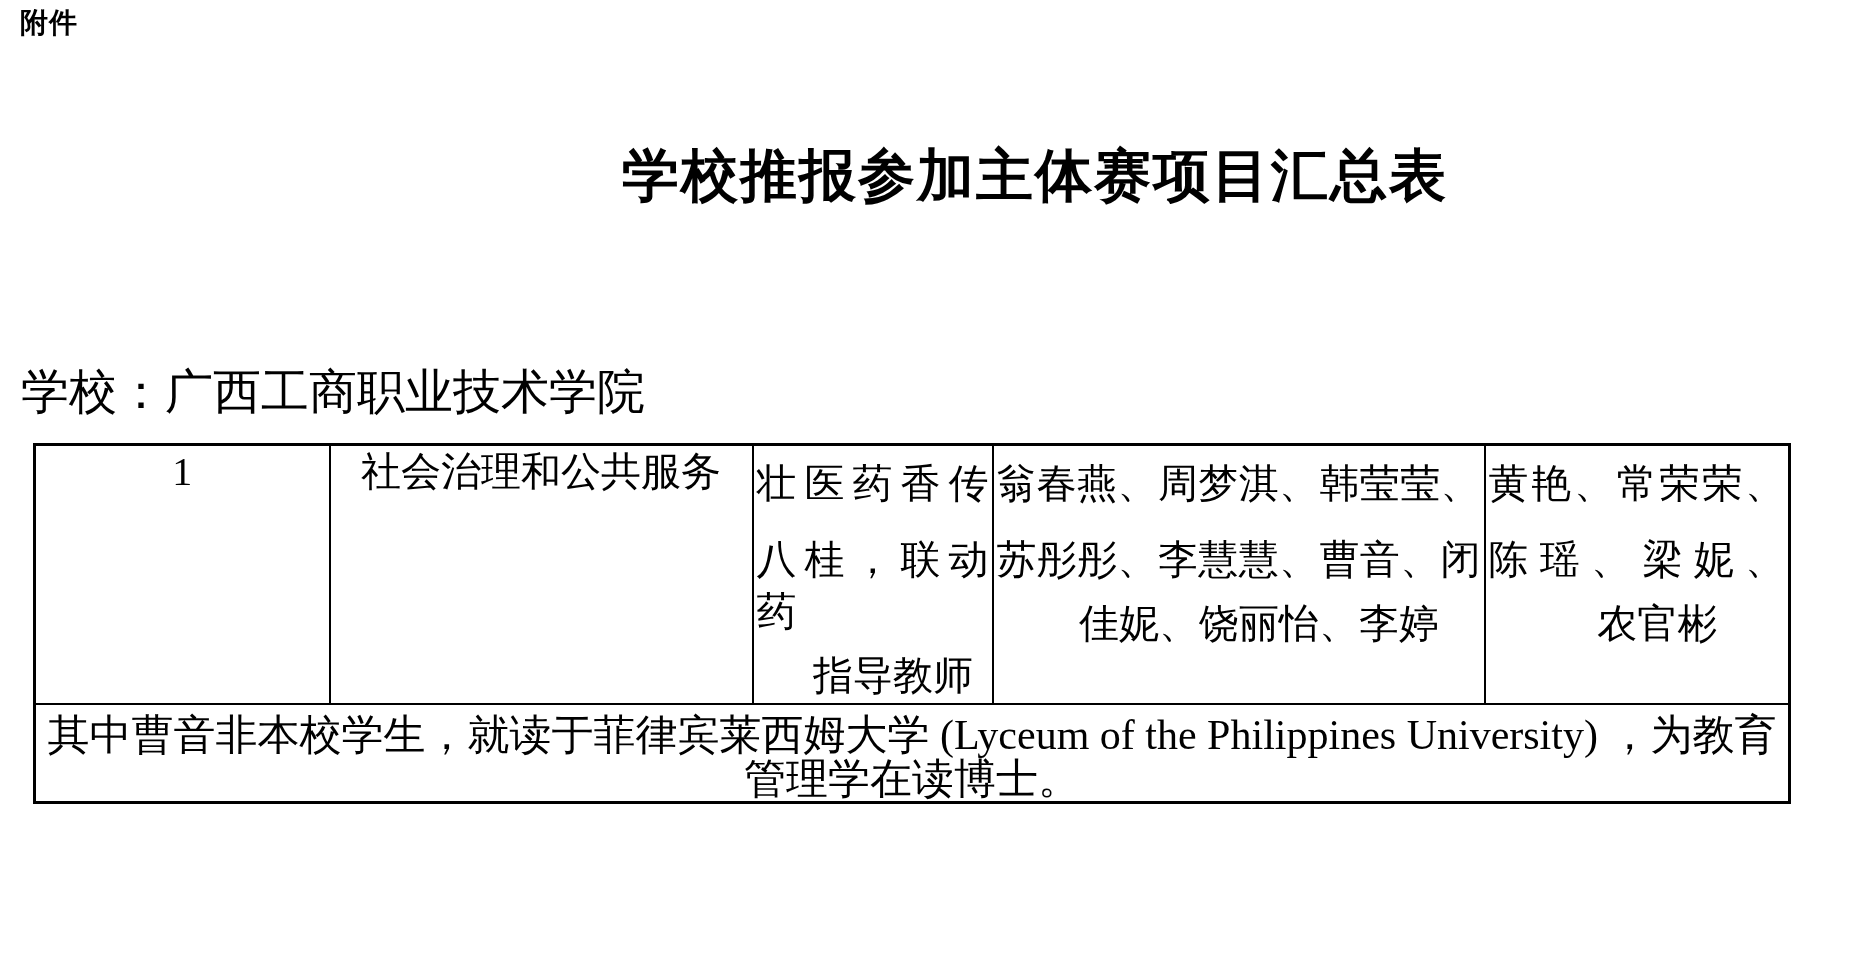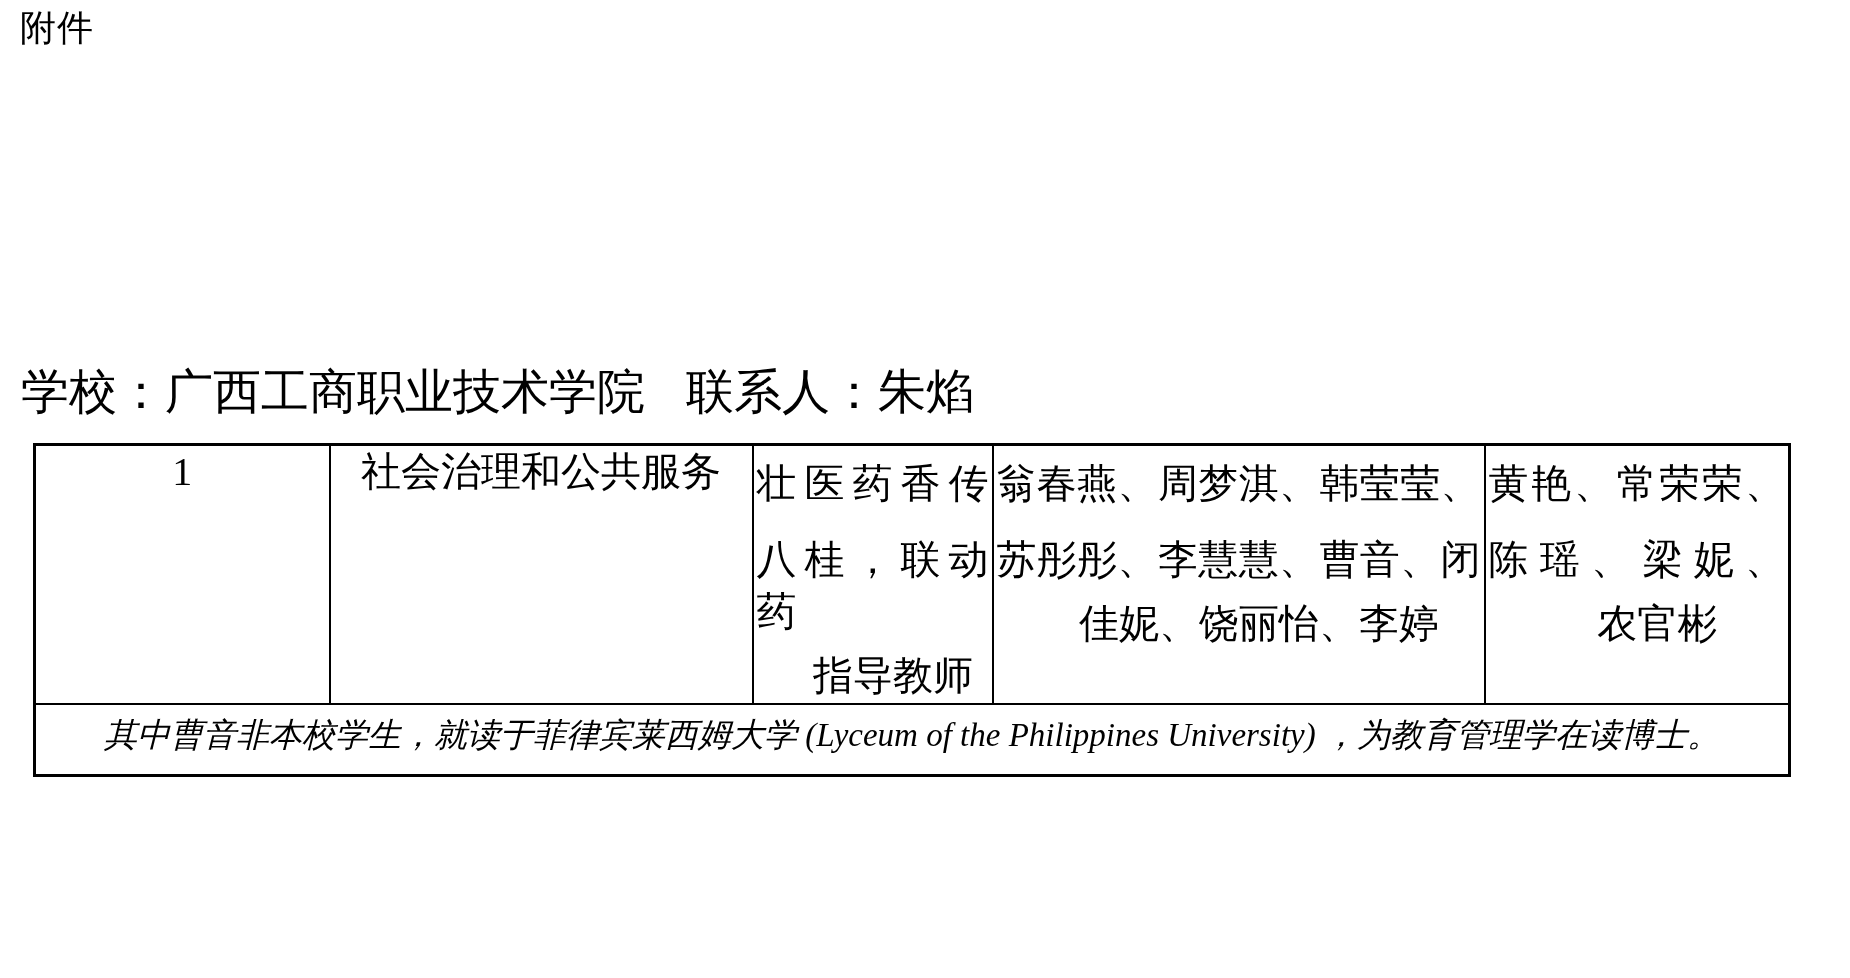--- a/index.html
+++ b/index.html
@@ -14,22 +14,22 @@
     background: #ffffff;
     color: #000000;
     font-family: "Liberation Serif", serif;
     overflow: hidden;
   }
   .attachment {
     position: absolute;
     left: 20px;
     top: 4px;
     font-family: "Liberation Sans", sans-serif;
-    font-weight: normal;
-    font-size: 36px;
+    font-weight: bold;
+    font-size: 28px;
     letter-spacing: 1px;
   }
   .doc-title {
     position: absolute;
     left: 622px;
     top: 138px;
     font-family: "Liberation Serif", serif;
     font-weight: bold;
     font-size: 57px;
     letter-spacing: 2px;
@@ -85,37 +85,36 @@
     text-align: justify;
     text-align-last: justify;
     padding: 12px 3px;
   }
   .cent { text-align: center; padding-left: 41px; }
 
   tr.note-row { height: 72px; }
   tr.note-row td {
     vertical-align: top;
     text-align: center;
-    font-size: 33px;
+    font-size: 42px;
     line-height: 44px;
     padding-top: 8px;
-    font-style: italic;
   }
 </style>
 </head>
 <body>
 
 <div class="page">
 
   <div class="attachment">附件</div>
 
+  <div class="doc-title">学校推报参加主体赛项目汇总表</div>
 
   <div class="info-line">
     <span class="info-item info-school"><span>学校：</span><span>广西工商职业技术学院</span></span>
-    <span class="info-item info-contact"><span>联系人：</span><span>朱焰</span></span>
   </div>
 
   <table class="summary">
     <colgroup>
       <col style="width:295px">
       <col style="width:423px">
       <col style="width:240px">
       <col style="width:492px">
       <col style="width:305px">
     </colgroup>

